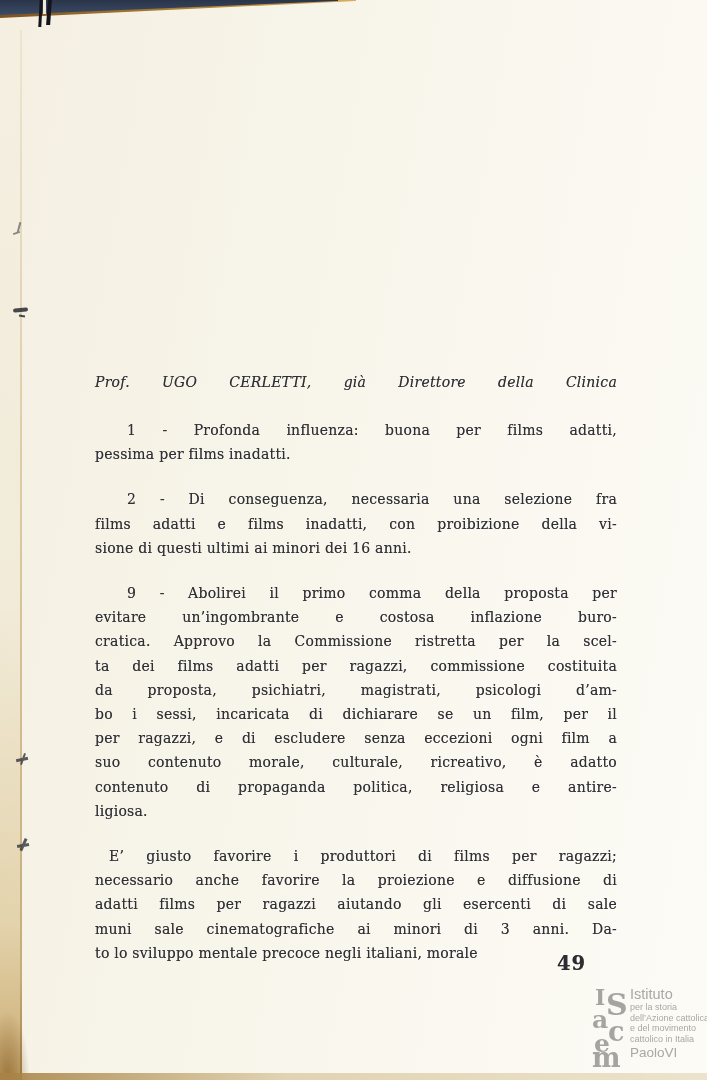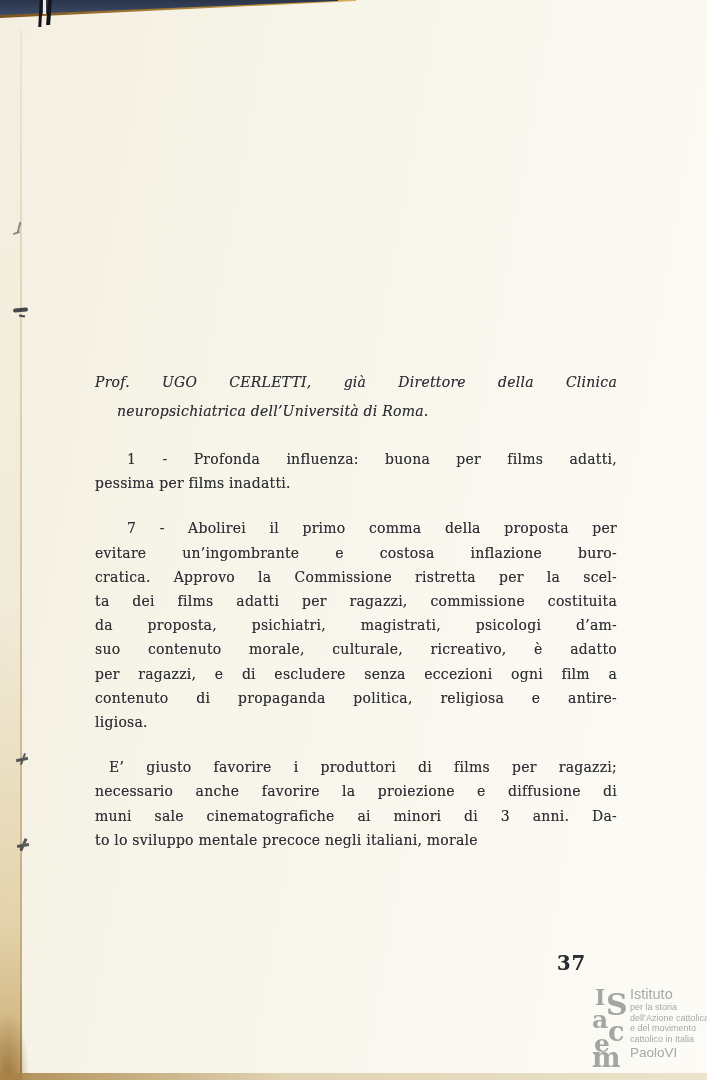--- a/index.html
+++ b/index.html
@@ -95,51 +95,57 @@
 
   <div class="tick t1"></div>
   <div class="tick t2"></div>
   <div class="tick t3"></div>
   <div class="tick t4"></div>
 
   <div class="textblock">
 
     <div class="heading">
       <div class="line just">Prof. UGO CERLETTI, già Direttore della Clinica</div>
-      <div class="line ind-h">neuropsichiatrica dell’Università di Roma.</div>
     </div>
 
     <div class="para">
       <div class="line just ind-num">1 - Profonda influenza: buona per films adatti,</div>
       <div class="line">pessima per films inadatti.</div>
     </div>
 
+    <div class="para">
+      <div class="line just ind-num">2 - Di conseguenza, necessaria una selezione fra</div>
+      <div class="line just">films adatti e films inadatti, con proibizione della vi-</div>
+      <div class="line">sione di questi ultimi ai minori dei 16 anni.</div>
+    </div>
 
     <div class="para">
-      <div class="line just ind-num">7 - Abolirei il primo comma della proposta per</div>
+      <div class="line just ind-num">9 - Abolirei il primo comma della proposta per</div>
       <div class="line just">evitare un’ingombrante e costosa inflazione buro-</div>
       <div class="line just">cratica. Approvo la Commissione ristretta per la scel-</div>
       <div class="line just">ta dei films adatti per ragazzi, commissione costituita</div>
       <div class="line just">da proposta, psichiatri, magistrati, psicologi d’am-</div>
+      <div class="line just">bo i sessi, incaricata di dichiarare se un film, per il</div>
+      <div class="line just">per ragazzi, e di escludere senza eccezioni ogni film a</div>
       <div class="line just">suo contenuto morale, culturale, ricreativo, è adatto</div>
-      <div class="line just">per ragazzi, e di escludere senza eccezioni ogni film a</div>
       <div class="line just">contenuto di propaganda politica, religiosa e antire-</div>
       <div class="line">ligiosa.</div>
     </div>
 
     <div class="para">
       <div class="line just ind-sm">E’ giusto favorire i produttori di films per ragazzi;</div>
       <div class="line just">necessario anche favorire la proiezione e diffusione di</div>
+      <div class="line just">adatti films per ragazzi aiutando gli esercenti di sale</div>
       <div class="line just">muni sale cinematografiche ai minori di 3 anni. Da-</div>
       <div class="line">to lo sviluppo mentale precoce negli italiani, morale</div>
     </div>
 
   </div>
 
-  <div class="pagenum">37</div>
+  <div class="pagenum">49</div>
 
   <div class="watermark">
     <div class="monogram">
       <span class="m-I">I</span>
       <span class="m-S">S</span>
       <span class="m-a">a</span>
       <span class="m-c">c</span>
       <span class="m-e">e</span>
       <span class="m-m">m</span>
     </div>

